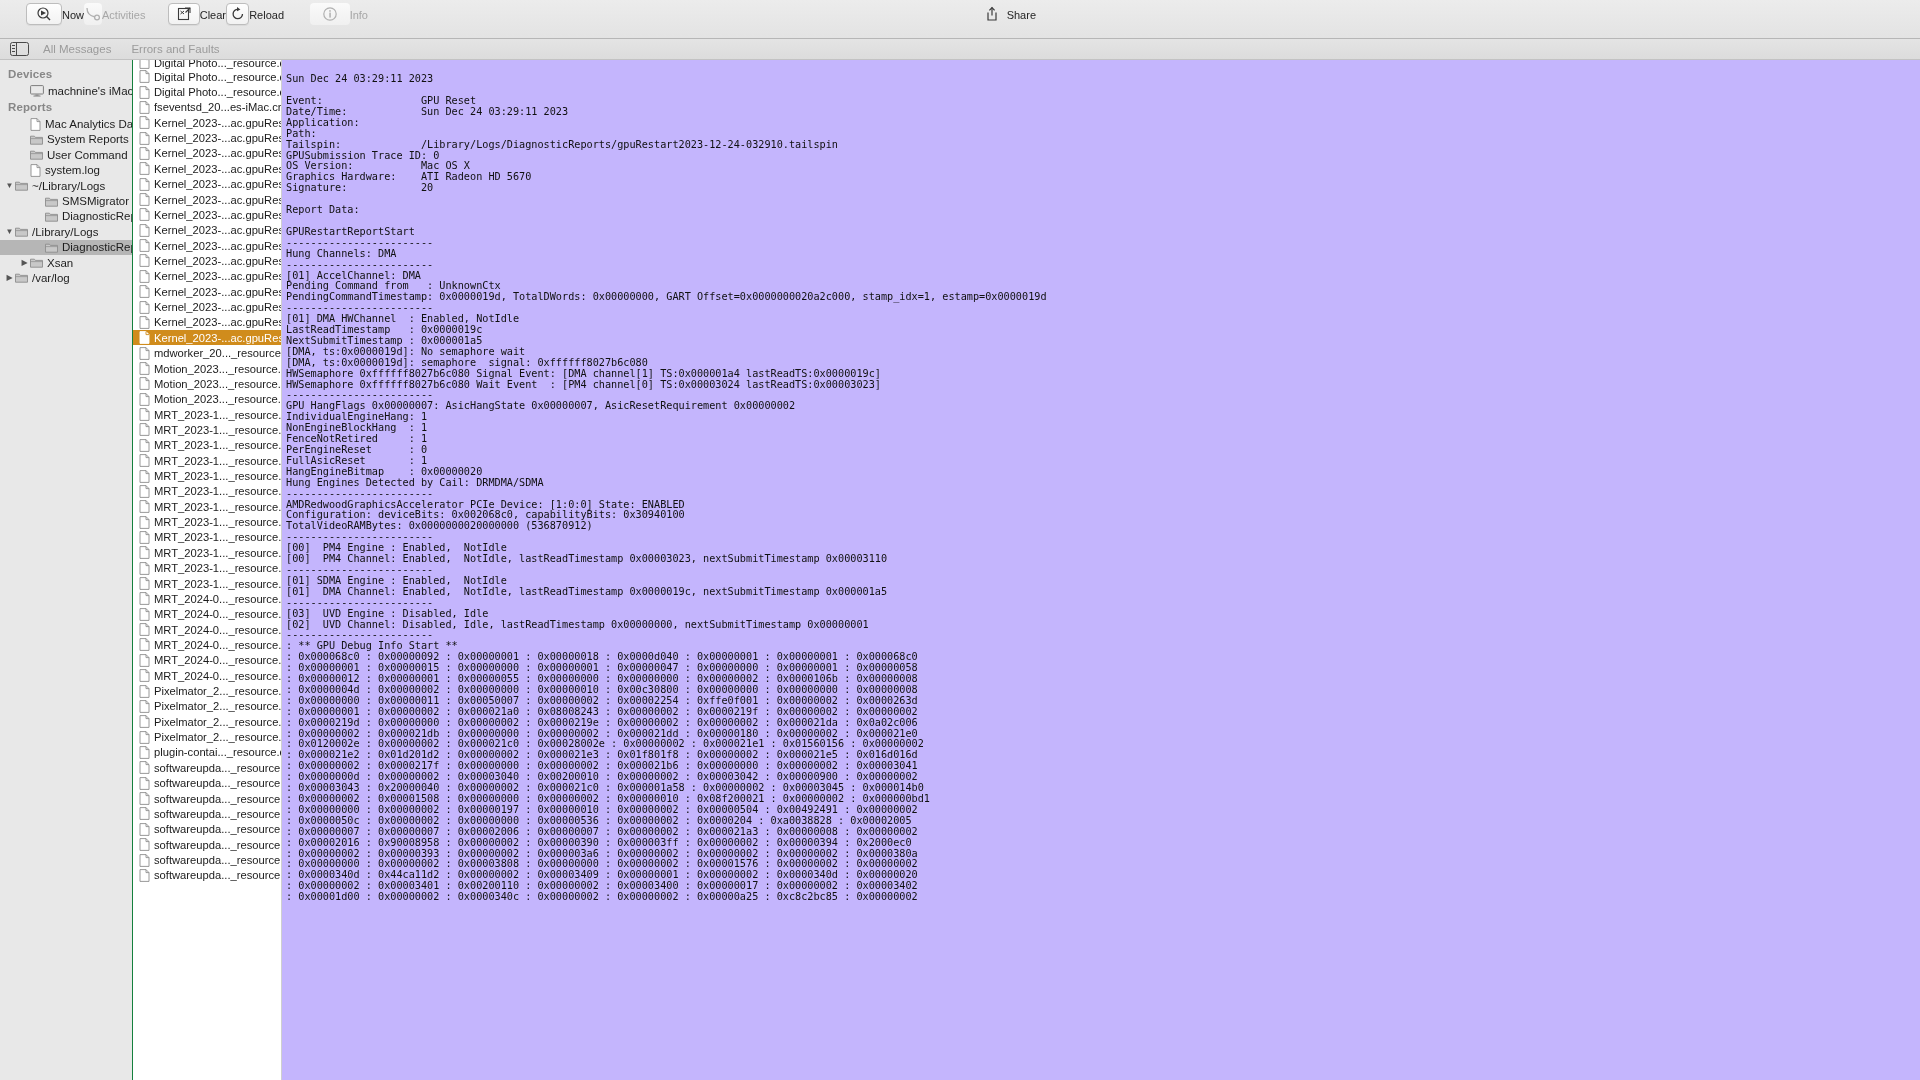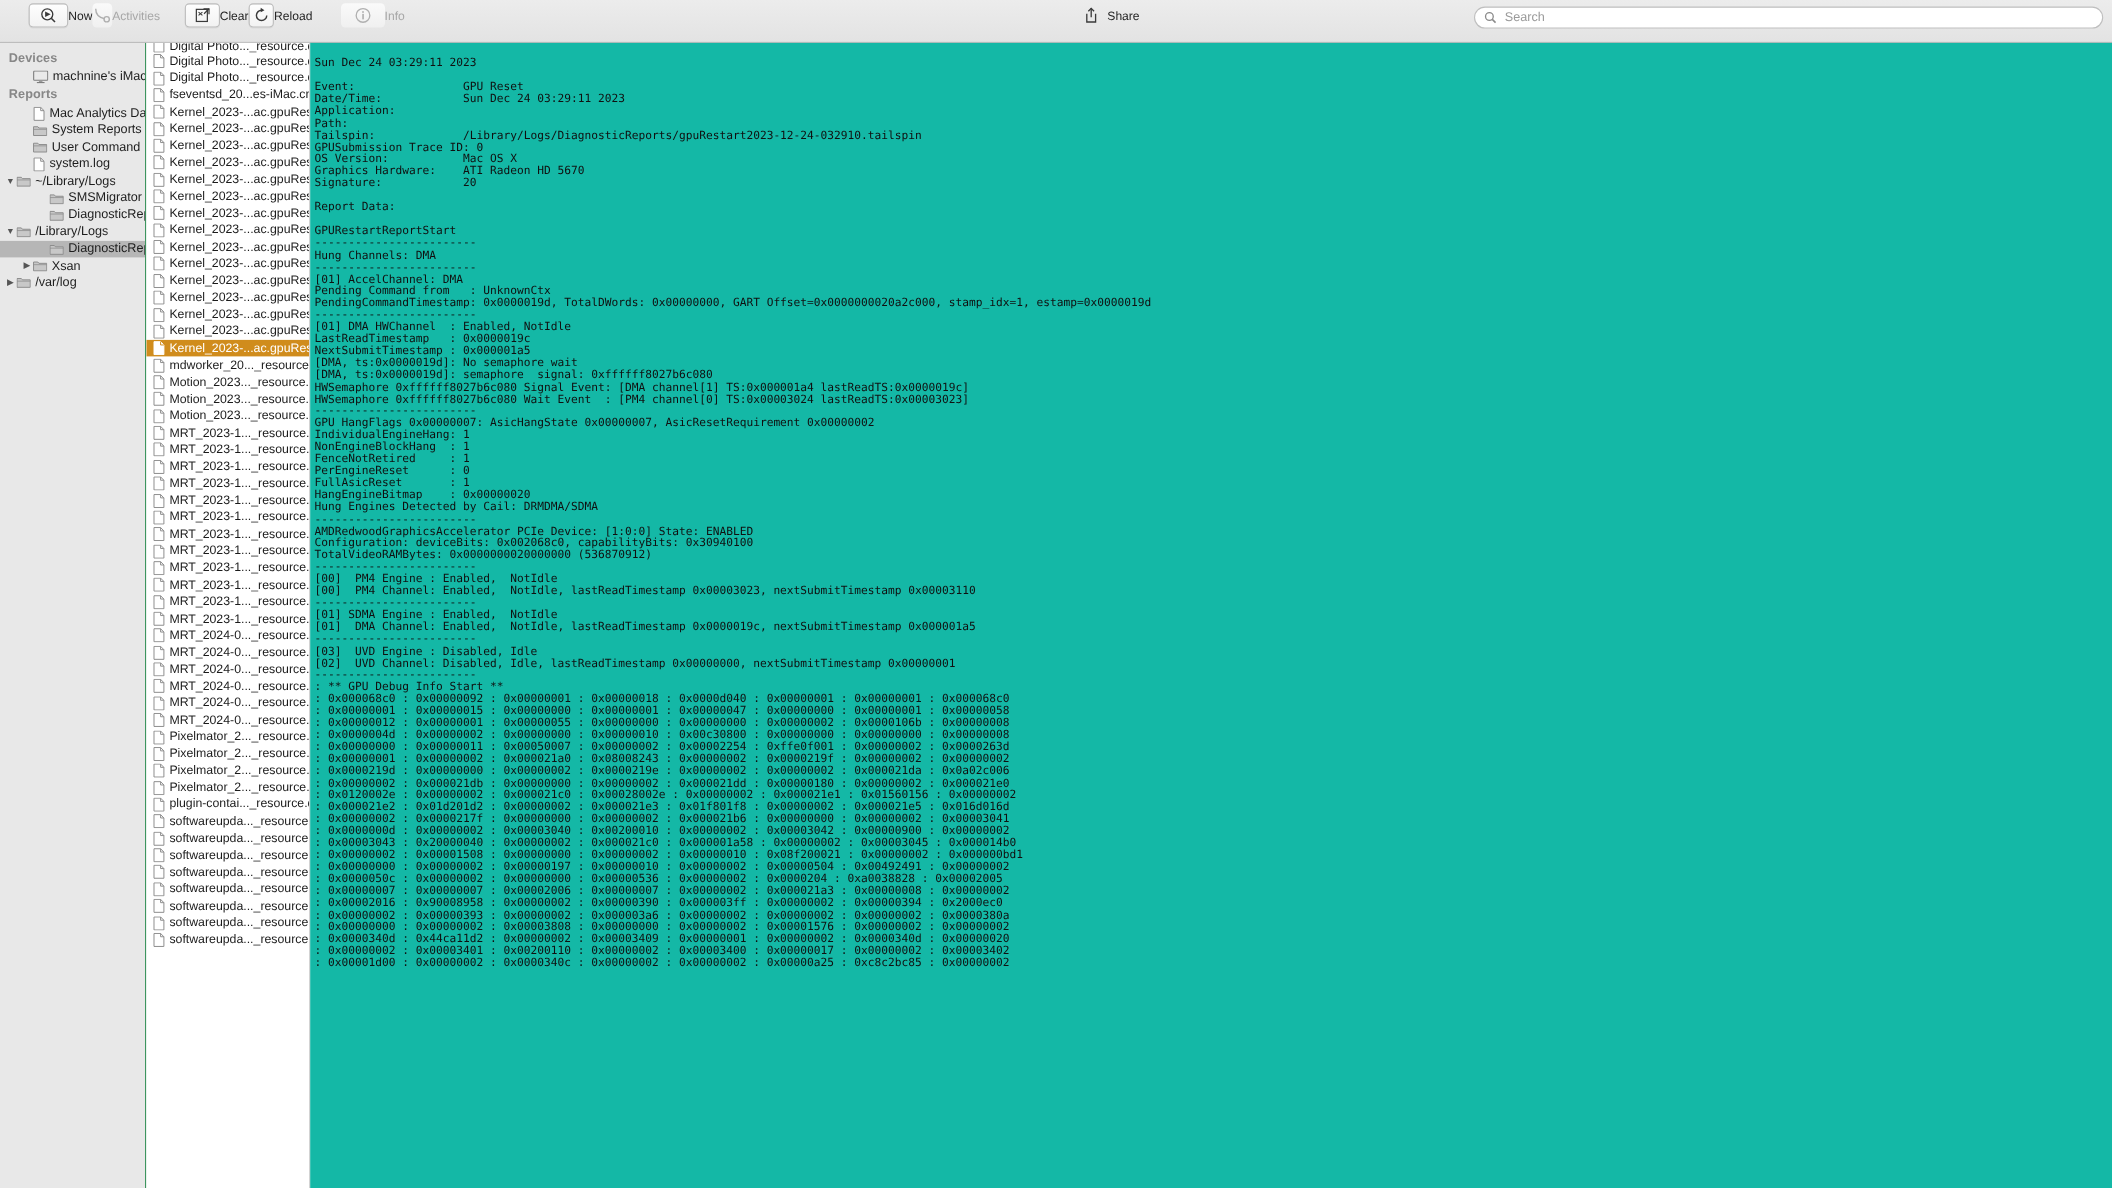--- a/index.html
+++ b/index.html
@@ -154,21 +154,21 @@
     color: #1b1b1b;
     cursor: default;
   }
   .fl-row.selected { background: #d08c1c; color: #ffffff; }
   .fl-row .fl-icon { flex: none; margin-right: 4px; display: flex; }
   .fl-row .fl-text { overflow: hidden; }
 
   
   .logpane {
     flex: 1 1 auto;
-    background: #14b8a6;
+    background: #c4b5fd;
     overflow: hidden;
     position: relative;
   }
   .logtext {
     font-family: "DejaVu Sans Mono", monospace;
     font-size: 10.2px;
     line-height: 10.9px;
     color: #101010;
     white-space: pre;
     padding: 4px 0 0 4px;
@@ -248,29 +248,27 @@
       <div class="tb-btn plain">
         <svg class="icon-svg" width="16" height="16" viewBox="0 0 16 16">
           <path d="M4 6.5 L4 14 L12 14 L12 6.5" fill="none" stroke="#3a3a3a" stroke-width="1.2"></path>
           <line x1="8" y1="1.6" x2="8" y2="9.6" stroke="#3a3a3a" stroke-width="1.2"></line>
           <polyline points="5.4,4.3 8,1.6 10.6,4.3" fill="none" stroke="#3a3a3a" stroke-width="1.2"></polyline>
         </svg>
       </div>
       <div class="tb-label">Share</div>
     </div>
 
-    <div class="search-wrap">
-      <svg class="mag" width="12" height="12" viewBox="0 0 12 12">
-        <circle cx="5" cy="5" r="3.5" fill="none" stroke="#8a8a8a" stroke-width="1.2"></circle>
-        <line x1="7.6" y1="7.6" x2="10.6" y2="10.6" stroke="#8a8a8a" stroke-width="1.4"></line>
-      </svg>
-      <input type="text" placeholder="Search" style="">
-    </div>
   </div>
 
+  <div class="filterbar">
+    <div class="sidebar-toggle"></div>
+    <div class="filter-tab">All Messages</div>
+    <div class="filter-tab">Errors and Faults</div>
+  </div>
 
   <div class="body-area">
 
     <div class="sidebar" id="sidebar">
         <div class="sb-header">Devices</div>
         <div class="sb-row indent-1">
           <span class="twisty"></span>
           <span class="sb-icon">
             <svg width="14" height="12" viewBox="0 0 14 12">
               <rect x="0.6" y="0.6" width="12.8" height="8.4" rx="0.8" fill="#e9e9e9" stroke="#7d7d7d" stroke-width="1"></rect>

